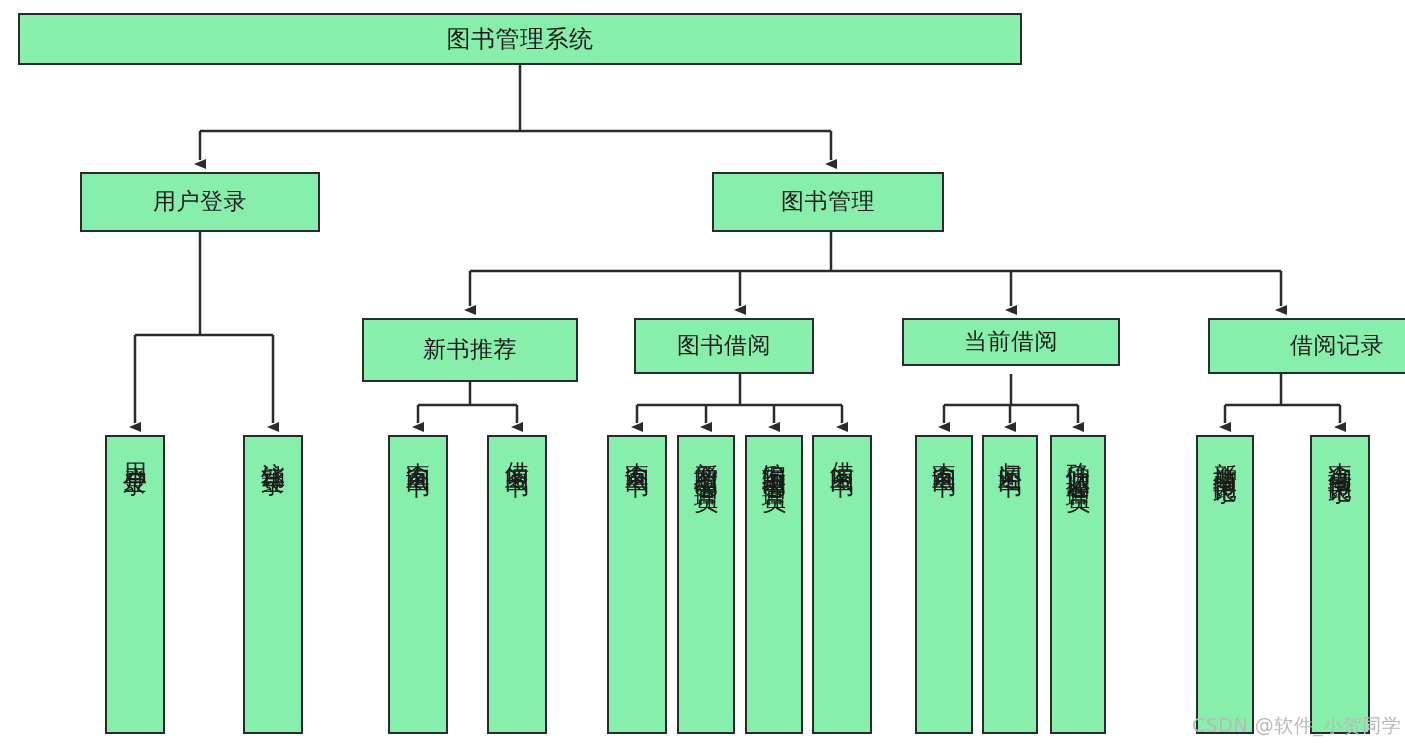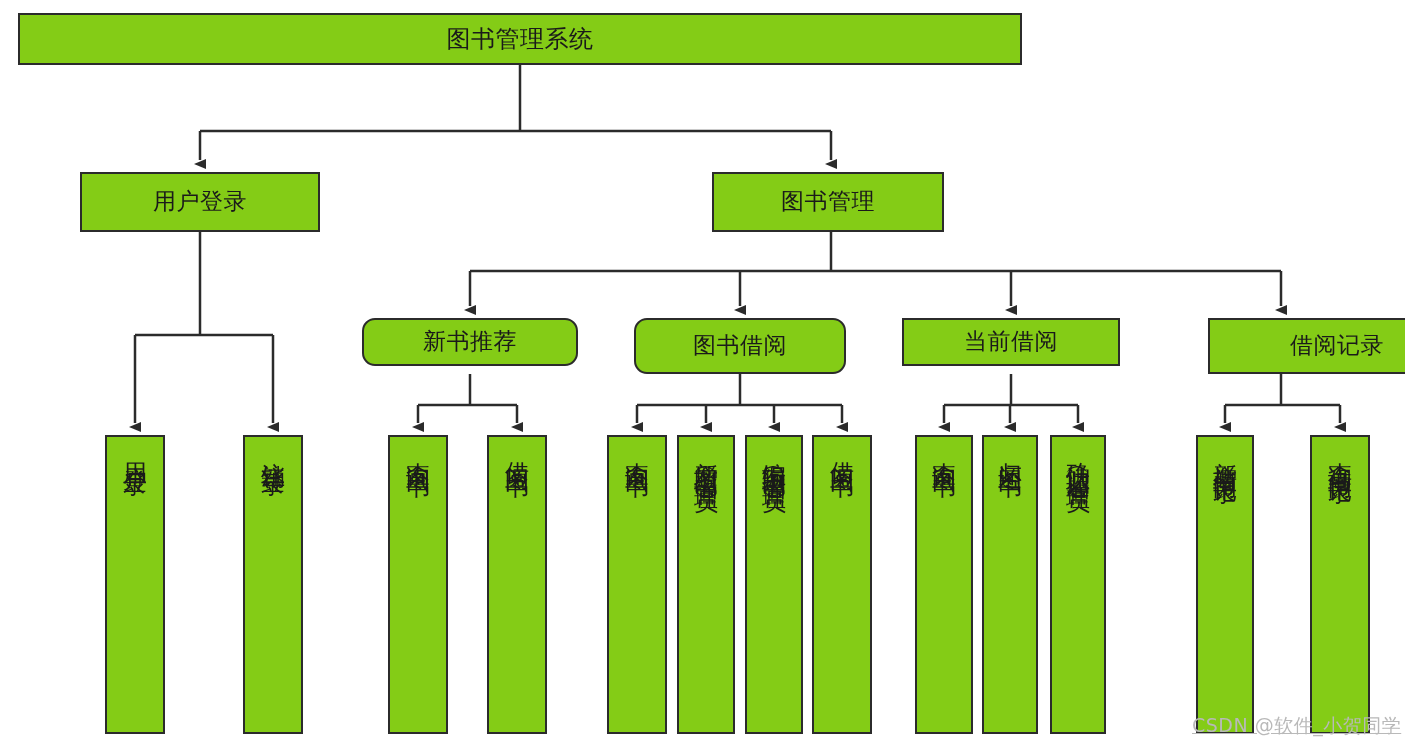--- a/index.html
+++ b/index.html
@@ -22,21 +22,21 @@
     position: absolute;
     left: 0;
     top: 0;
     width: 1405px;
     height: 747px;
     pointer-events: none;
   }
   .node {
     position: absolute;
     box-sizing: border-box;
-    background: #84cc16;
+    background: #86efac;
     border: 2px solid #2b2b2b;
     display: flex;
     align-items: center;
     justify-content: center;
     color: #1a1a1a;
   }
   .node-label {
     display: block;
     text-align: center;
     line-height: 1.18;
@@ -121,24 +121,24 @@
   <div id="node-layer">
       <div class="node horiz root" style="left: 18px; top: 13px; width: 1004px; height: 52px;">
         <span class="node-label">图书管理系统</span>
       </div>
       <div class="node horiz" style="left: 80px; top: 172px; width: 240px; height: 60px;">
         <span class="node-label">用户登录</span>
       </div>
       <div class="node horiz" style="left: 712px; top: 172px; width: 232px; height: 60px;">
         <span class="node-label">图书管理</span>
       </div>
-      <div class="node horiz" style="left: 362px; top: 318px; width: 216px; height: 48px; border-radius: 13px;">
+      <div class="node horiz" style="left: 362px; top: 318px; width: 216px; height: 64px;">
         <span class="node-label">新书推荐</span>
       </div>
-      <div class="node horiz" style="left: 634px; top: 318px; width: 212px; height: 56px; border-radius: 13px;">
+      <div class="node horiz" style="left: 634px; top: 318px; width: 180px; height: 56px;">
         <span class="node-label">图书借阅</span>
       </div>
       <div class="node horiz" style="left: 902px; top: 318px; width: 218px; height: 48px;">
         <span class="node-label">当前借阅</span>
       </div>
       <div class="node horiz" style="left: 1208px; top: 318px; width: 258px; height: 56px;">
         <span class="node-label">借阅记录</span>
       </div>
       <div class="node vert" style="left: 105px; top: 435px; width: 60px; height: 299px;">
         <span class="node-label">用户登录</span>
@@ -173,14 +173,14 @@
       <div class="node vert" style="left: 1050px; top: 435px; width: 56px; height: 299px;">
         <span class="node-label">确认归还（管理员）</span>
       </div>
       <div class="node vert" style="left: 1196px; top: 435px; width: 58px; height: 299px;">
         <span class="node-label">新增借阅记录</span>
       </div>
       <div class="node vert" style="left: 1310px; top: 435px; width: 60px; height: 299px;">
         <span class="node-label">查询借阅记录</span>
       </div>
     </div>
-  <div class="watermark" style="left: 1192px; top: 713px; text-decoration: underline;">CSDN @软件_小贺同学</div>
+  <div class="watermark" style="left: 1192px; top: 713px;">CSDN @软件_小贺同学</div>
 </div>
 
 </body></html>

